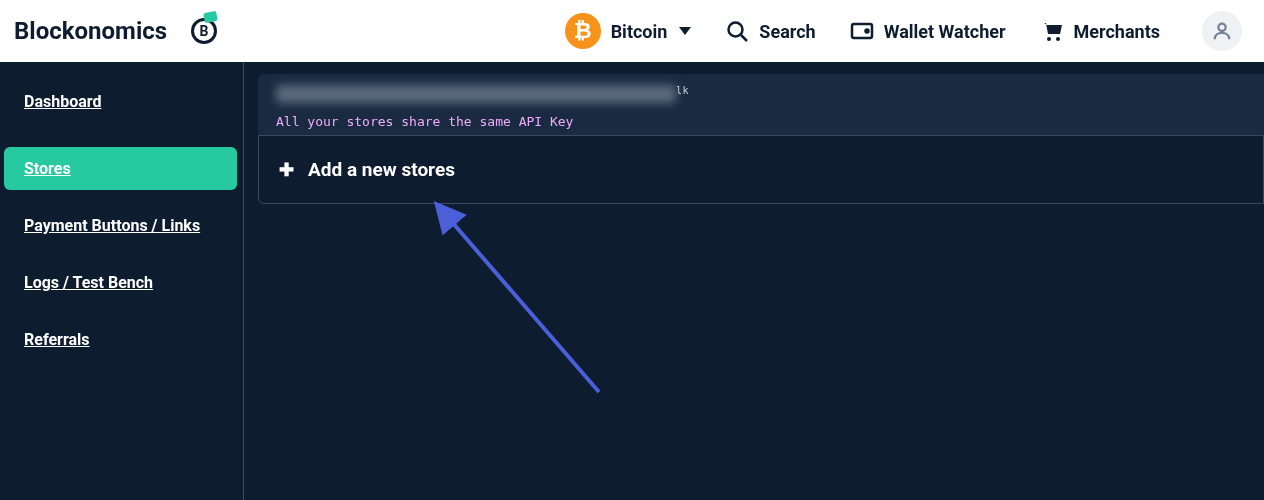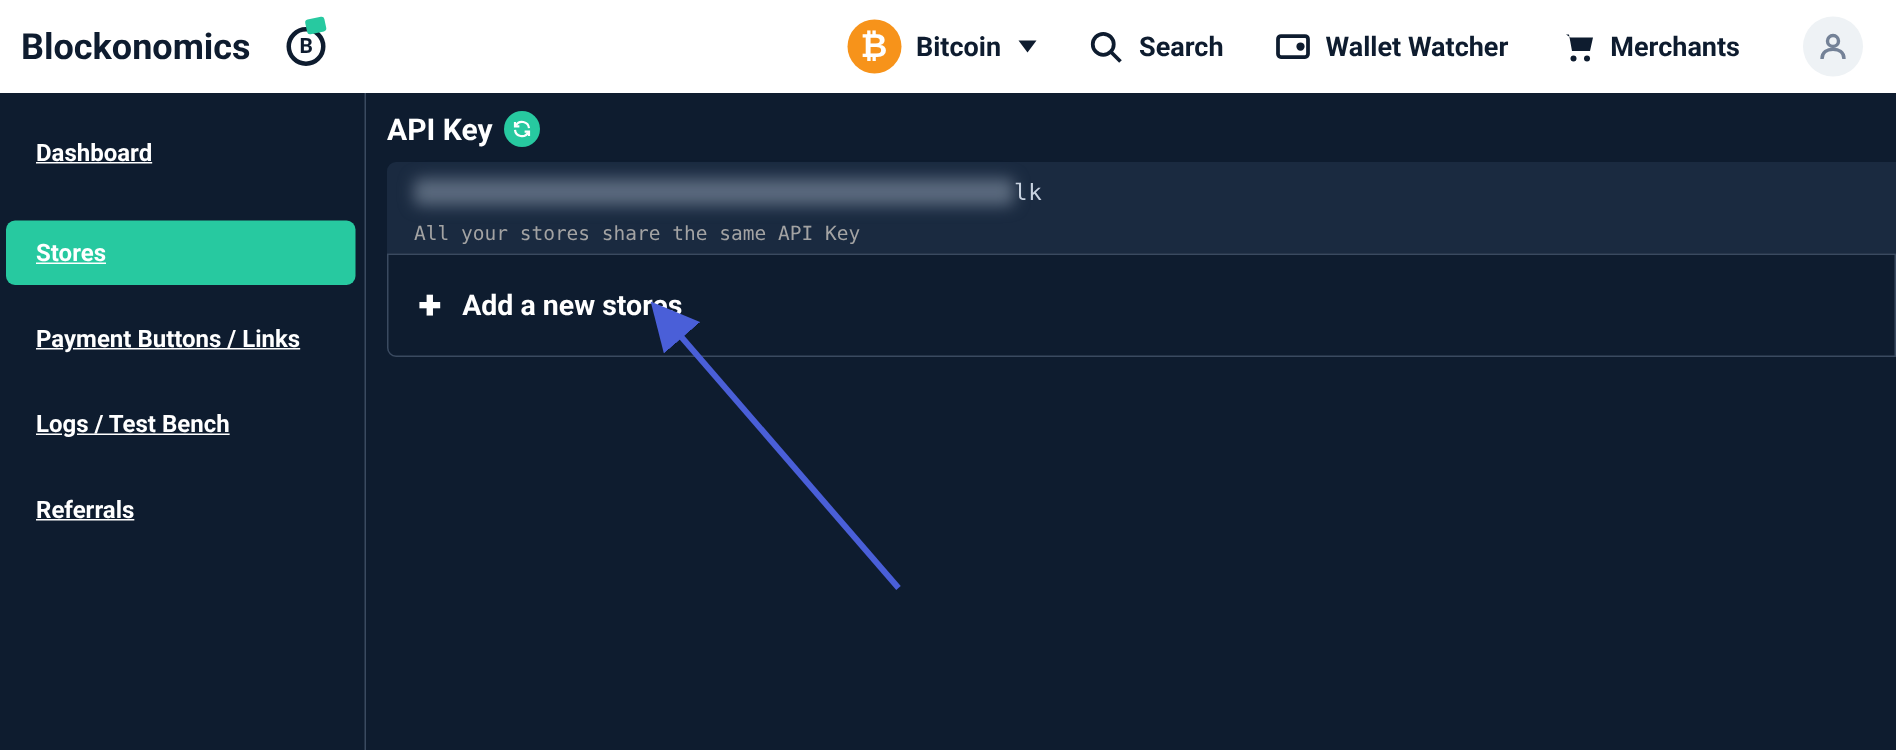--- a/index.html
+++ b/index.html
@@ -160,21 +160,21 @@
     .refresh-badge svg { width: 14px; height: 14px; stroke: #fff; stroke-width: 2.5; fill: none; }
     .api-key-box {
       background: #1a2a40;
       border-radius: 6px 0 0 0;
       padding: 11px 18px 5px 18px;
     }
     .api-key-value {
       display: block;
       color: #c7d1df;
       font-family: monospace;
-      font-size: 15px;
+      font-size: 10px;
       letter-spacing: 0.5px;
       margin-bottom: 6px;
       position: relative;
       height: 20px;
     }
     .api-key-value .blur-overlay {
       position: absolute;
       left: 0;
       top: 0;
       width: 400px;
@@ -182,21 +182,21 @@
       background: #5b6a7e;
       filter: blur(5px);
       border-radius: 4px;
     }
     .api-key-value .tail {
       position: absolute;
       left: 400px;
       top: 0;
     }
     .api-key-note {
-      color: #a3a3a3;
+      color: #f0abfc;
       font-family: monospace;
       font-size: 13px;
     }
     .add-store-box {
       border: 1px solid #3a4a60;
       border-radius: 0 0 0 6px;
       padding: 22px 20px;
       display: flex;
       align-items: center;
       gap: 14px;
@@ -277,30 +277,20 @@
     </div>
     <div class="sidebar-item sidebar-spacing">
       <span>Logs / Test Bench</span>
     </div>
     <div class="sidebar-item">
       <span>Referrals</span>
     </div>
   </div>
 
   <div class="main">
-    <div class="section-title-row">
-      <span class="section-title">API Key</span>
-      <span class="refresh-badge">
-        <svg viewBox="0 0 24 24">
-            <path d="M20 11 A8 8 0 0 0 5 8 M4 13 A8 8 0 0 0 19 16"></path>
-            <polyline points="4,4 4,9 9,9"></polyline>
-            <polyline points="20,20 20,15 15,15"></polyline>
-          </svg>
-      </span>
-    </div>
     <div class="api-key-box">
       <span class="api-key-value">
         <span class="blur-overlay"></span>
         <span class="tail">lk</span>
       </span>
       <span class="api-key-note">All your stores share the same API Key</span>
     </div>
     <div class="add-store-box">
       <span class="plus-icon">✚</span>
       <span class="add-store-label">Add a new stores</span>

